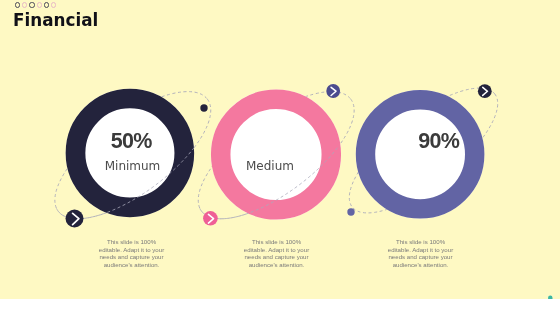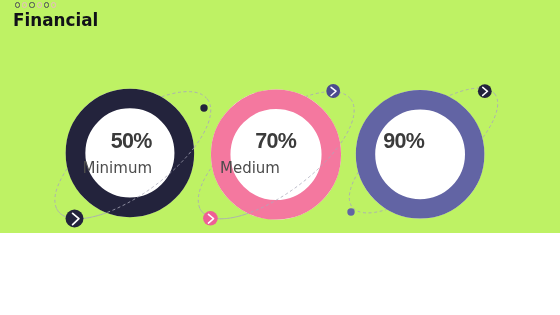--- a/index.html
+++ b/index.html
@@ -1,26 +1,26 @@
 <!DOCTYPE html>
 <html><head>
 <meta charset="utf-8">
 <style>
   html,body{margin:0;padding:0;}
   body{width:560px;height:315px;background:#ffffff;overflow:hidden;
        font-family:"Liberation Sans",sans-serif;-webkit-font-smoothing:antialiased;}
-  #slide{position:relative;width:560px;height:233px;background:#bef264;overflow:hidden;}
+  #slide{position:relative;width:560px;height:299px;background:#fef9c3;overflow:hidden;}
   #dots{position:absolute;left:15px;top:2.4px;display:flex;gap:1.9px;}
   .hdot{width:5.3px;height:5.3px;border-radius:50%;border:0.75px solid #4a4a58;box-sizing:border-box;}
   .hdot.pink{border-color:#e8b9c6;}
   #title{position:absolute;left:13px;top:10.2px;font-family:"DejaVu Sans",sans-serif;font-size:16.8px;font-weight:bold;color:#111118;letter-spacing:0px;}
   svg.layer{position:absolute;left:0;top:0;width:560px;height:315px;}
   .cap{position:absolute;text-align:center;color:#7a7a7a;font-size:6.1px;line-height:7.93px;}
   .val{position:absolute;text-align:center;color:#3b3b3b;font-size:21.5px;font-weight:bold;letter-spacing:-0.7px;text-indent:-0.7px;}
-  .lbl{position:absolute;text-align:left;color:#4c4c4c;font-family:"DejaVu Sans",sans-serif;font-size:15px;}
+  .lbl{position:absolute;text-align:center;color:#4c4c4c;font-family:"DejaVu Sans",sans-serif;font-size:12px;}
 </style>
 </head>
 <body>
 
 <div id="slide">
 
   <div id="dots">
     <span class="hdot"></span>
     <span class="hdot pink"></span>
     <span class="hdot"></span>
@@ -76,21 +76,20 @@
     </g>
 
     <g fill="#3cb7a3">
       <path d="M540.5 303.5 h14 a2 2 0 0 1 2 2 v11 h-18 v-11 a2 2 0 0 1 2 -2 z"></path>
       <path d="M550.3 295.5 a2.2 2.2 0 0 1 2.2 2.2 v5.8 h-4.4 v-5.8 a2.2 2.2 0 0 1 2.2 -2.2 z"></path>
     </g>
   </svg>
 
   <div class="val" style="left:81.5px;top:128.7px;width:100px;">50%</div>
   <div class="lbl" style="left:82.5px;top:159.4px;width:100px;">Minimum</div>
-  <div class="val" style="left:226px;top:128.7px;width:100px;">70%</div>
   <div class="lbl" style="left:220px;top:159.4px;width:100px;">Medium</div>
-  <div class="val" style="left:354px;top:128.7px;width:100px;">90%</div>
+  <div class="val" style="left:389px;top:128.7px;width:100px;">90%</div>
 
   <div class="cap" style="left:98px;top:237.6px;width:67px;">This slide is 100% editable. Adapt it to your needs and capture your audience's attention.</div>
   <div class="cap" style="left:243px;top:237.6px;width:67px;">This slide is 100% editable. Adapt it to your needs and capture your audience's attention.</div>
   <div class="cap" style="left:387px;top:237.6px;width:67px;">This slide is 100% editable. Adapt it to your needs and capture your audience's attention.</div>
 
 </div>
 
 </body></html>

